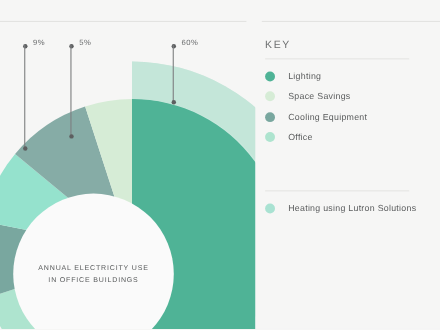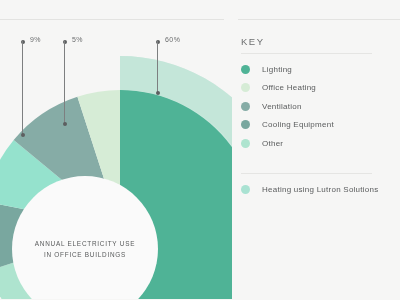--- a/index.html
+++ b/index.html
@@ -121,33 +121,29 @@
     <div id="key-title">KEY</div>
     <div id="key-divider-1"></div>
 
     <div id="key-list">
       <div class="key-item">
         <span class="key-dot" style="background:#4fb396;"></span>
         <span class="key-label">Lighting</span>
       </div>
       <div class="key-item">
         <span class="key-dot" style="background:#d6ecd6;"></span>
-        <span class="key-label">Office Heating</span>
-      </div>
-      <div class="key-item">
-        <span class="key-dot" style="background:#86aca6;"></span>
-        <span class="key-label">Ventilation</span>
+        <span class="key-label">Space Savings</span>
       </div>
       <div class="key-item">
         <span class="key-dot" style="background:#79a79f;"></span>
         <span class="key-label">Cooling Equipment</span>
       </div>
       <div class="key-item">
         <span class="key-dot" style="background:#aee4cf;"></span>
-        <span class="key-label">Other</span>
+        <span class="key-label">Office</span>
       </div>
     </div>
 
     <div id="key-divider-2"></div>
 
     <div id="key-footnote">
       <div class="key-item">
         <span class="key-dot" style="background:#a9e2d2;"></span>
         <span class="key-label">Heating using Lutron Solutions</span>
       </div>

